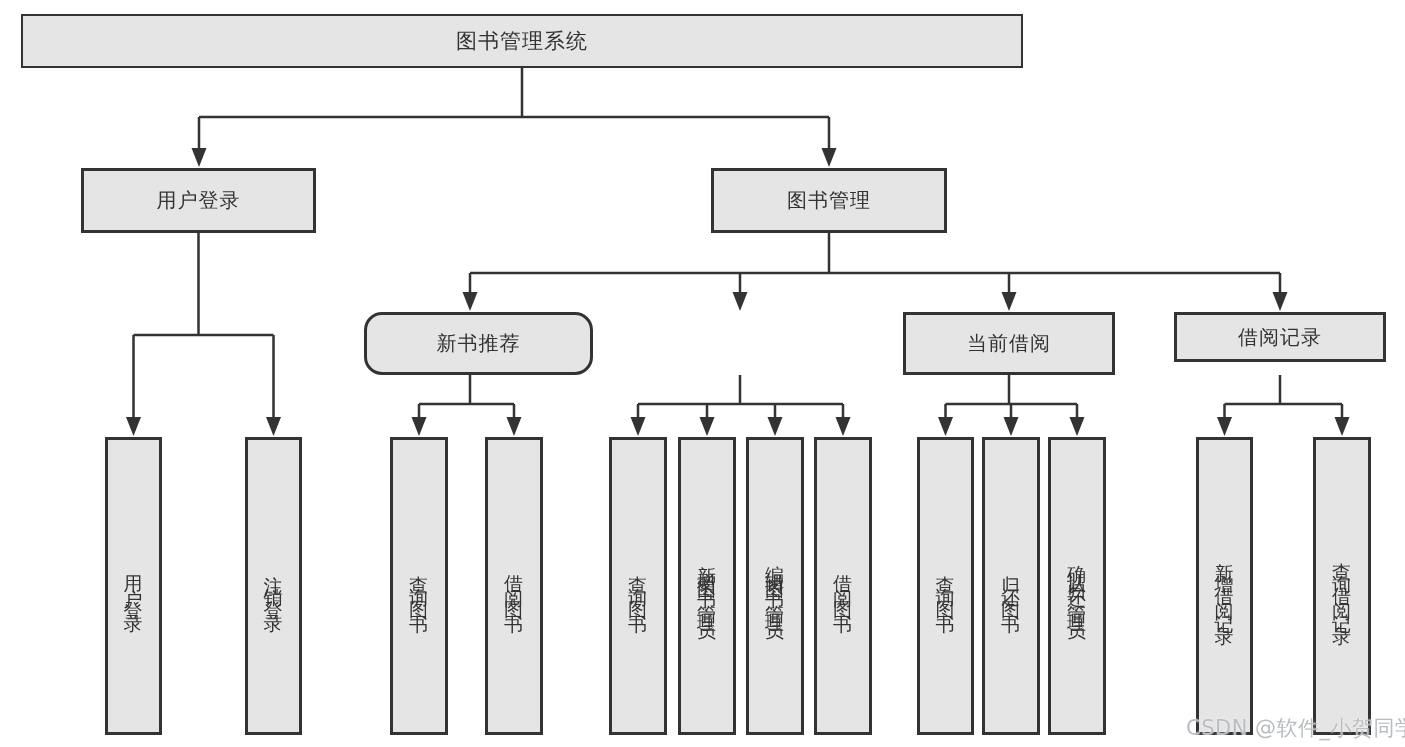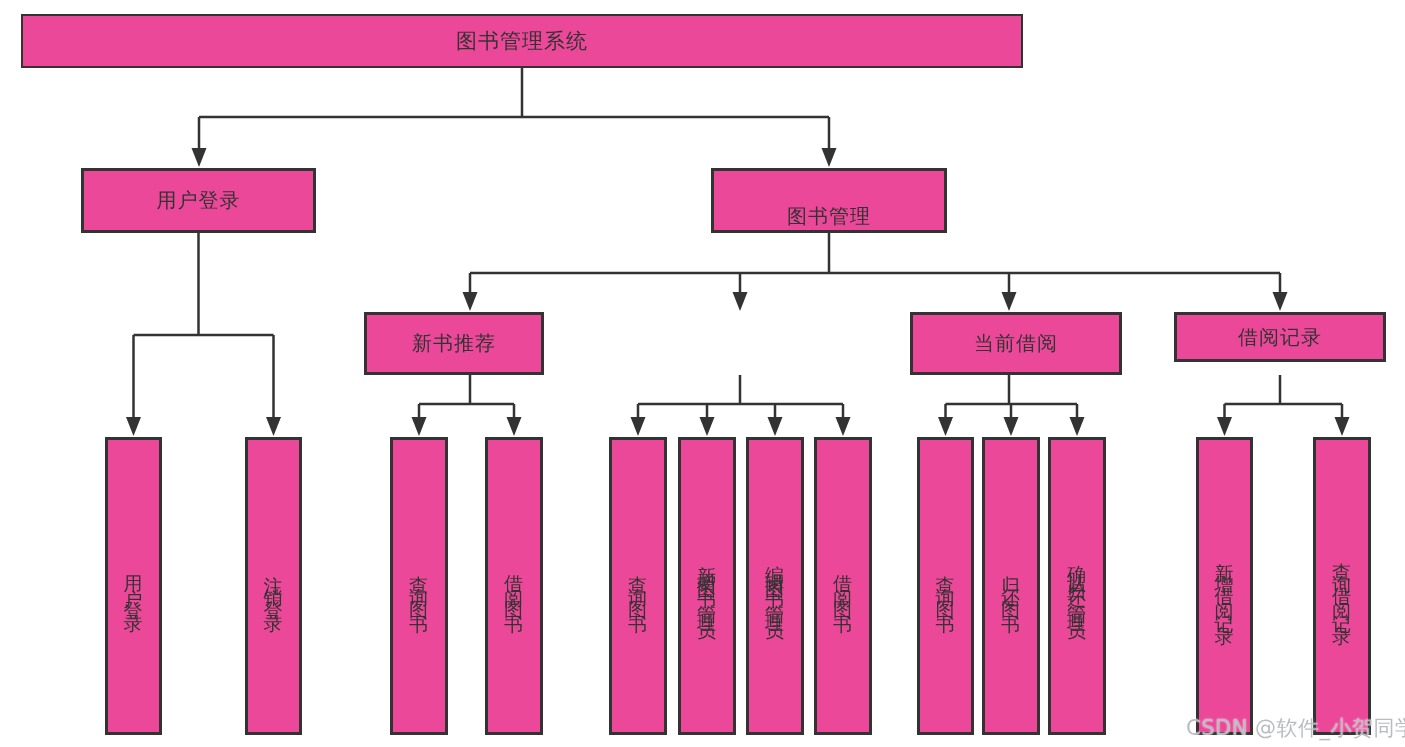--- a/index.html
+++ b/index.html
@@ -19,21 +19,21 @@
     position: absolute;
     left: 0;
     top: 0;
     width: 1405px;
     height: 747px;
   }
   .box {
     position: absolute;
     box-sizing: border-box;
     border: 3px solid #333333;
-    background: #ec4899;
+    background: #e5e5e5;
     color: #333333;
     display: flex;
     align-items: center;
     justify-content: center;
     font-size: 20px;
     letter-spacing: 1px;
     white-space: nowrap;
   }
   .root-box {
     border-width: 2px;
@@ -112,28 +112,28 @@
     </g>
   </svg>
 
   <div class="box root-box" style="left:21px;top:14px;width:1002px;height:54px;">
     <span>图书管理系统</span>
   </div>
 
   <div class="box" style="left:81px;top:168px;width:235px;height:65px;">
     <span>用户登录</span>
   </div>
-  <div class="box" style="left:711px;top:168px;width:236px;height:65px;align-items:flex-end;">
+  <div class="box" style="left:711px;top:168px;width:236px;height:65px;">
     <span>图书管理</span>
   </div>
 
-  <div class="box" style="left:364px;top:312px;width:180px;height:63px;">
+  <div class="box" style="left:364px;top:312px;width:229px;height:63px;border-radius:18px;">
     <span>新书推荐</span>
   </div>
-  <div class="box" style="left:903px;top:312px;width:212px;height:63px;margin-left:7px;">
+  <div class="box" style="left:903px;top:312px;width:212px;height:63px;">
     <span>当前借阅</span>
   </div>
   <div class="box" style="left:1174px;top:312px;width:212px;height:50px;">
     <span>借阅记录</span>
   </div>
 
   <div class="box tall" style="left:105px;top:437px;width:57px;height:298px;">
     <span class="vtext">用户登录</span>
   </div>
   <div class="box tall" style="left:245px;top:437px;width:57px;height:298px;">

